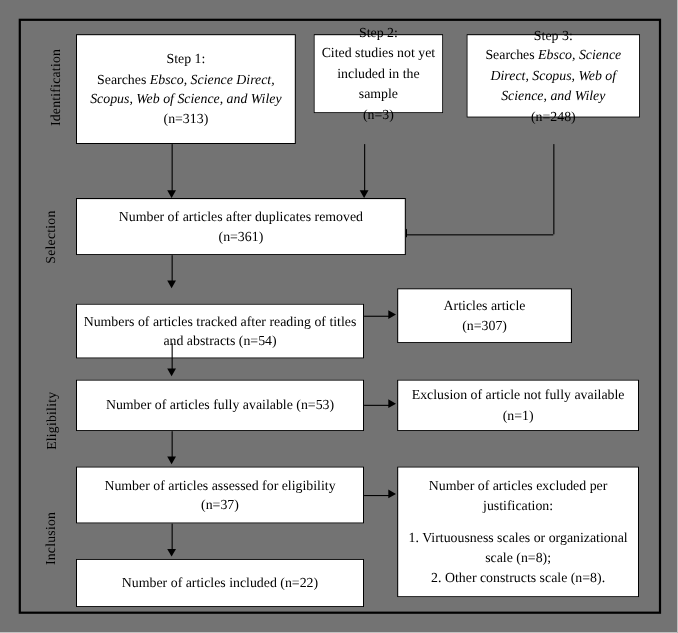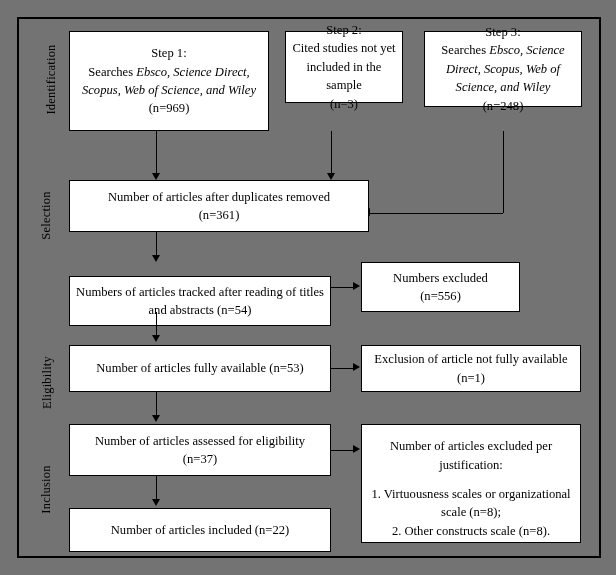--- a/index.html
+++ b/index.html
@@ -113,21 +113,21 @@
     <span>Eligibility</span>
   </div>
   <div class="stage-label" style="left:22px; top:482px; width:48px; height:16px;">
     <span>Inclusion</span>
   </div>
 
   <div class="node" style="left:69px; top:31px; width:200px; height:100px;">
     <span class="txt">
       <span class="blockline">Step 1:</span>
       <span class="blockline"><span>Searches </span><span class="ital">Ebsco, Science Direct, Scopus, Web of Science, and Wiley</span></span>
-      <span class="blockline">(n=969)</span>
+      <span class="blockline">(n=313)</span>
     </span>
   </div>
 
   <div class="node" style="left:285px; top:31px; width:118px; height:72px;">
     <span class="txt">
       <span class="blockline">Step 2:</span>
       <span class="blockline">Cited studies not yet included in the sample</span>
       <span class="blockline">(n=3)</span>
     </span>
   </div>
@@ -164,22 +164,22 @@
     <span class="txt">
       <span class="blockline">Numbers of articles tracked after reading of titles and abstracts (n=54)</span>
     </span>
   </div>
 
   <div class="hline" style="left:331px; top:287px; width:23px;"></div>
   <div class="arrow-right" style="left:353px; top:282px;"></div>
 
   <div class="node" style="left:361px; top:262px; width:159px; height:50px;">
     <span class="txt">
-      <span class="blockline">Numbers excluded</span>
-      <span class="blockline">(n=556)</span>
+      <span class="blockline">Articles article</span>
+      <span class="blockline">(n=307)</span>
     </span>
   </div>
 
   <div class="vline" style="left:156px; top:312px; height:26px;"></div>
   <div class="arrow-down" style="left:152px; top:335px;"></div>
 
   <div class="node" style="left:69px; top:345px; width:262px; height:47px;text-align:center;">
     <span class="txt">
       <span class="blockline">Number of articles fully available (n=53)</span>
     </span>
@@ -200,21 +200,21 @@
   <div class="node" style="left:69px; top:424px; width:262px; height:52px;">
     <span class="txt">
       <span class="blockline">Number of articles assessed for eligibility</span>
       <span class="blockline">(n=37)</span>
     </span>
   </div>
 
   <div class="hline" style="left:331px; top:450px; width:23px;"></div>
   <div class="arrow-right" style="left:353px; top:445px;"></div>
 
-  <div class="node" style="left:361px; top:424px; width:220px; height:119px; align-items:flex-end; ">
+  <div class="node" style="left:361px; top:424px; width:220px; height:119px; align-items:center; ">
     <span class="txt">
       <span class="blockline">Number of articles excluded per justification:</span>
       <span class="gap"></span>
       <span class="listline">1. Virtuousness scales or organizational scale (n=8);</span>
       <span class="listline">2. Other constructs scale (n=8).</span>
     </span>
   </div>
 
   <div class="vline" style="left:156px; top:476px; height:26px;"></div>
   <div class="arrow-down" style="left:152px; top:499px;"></div>

